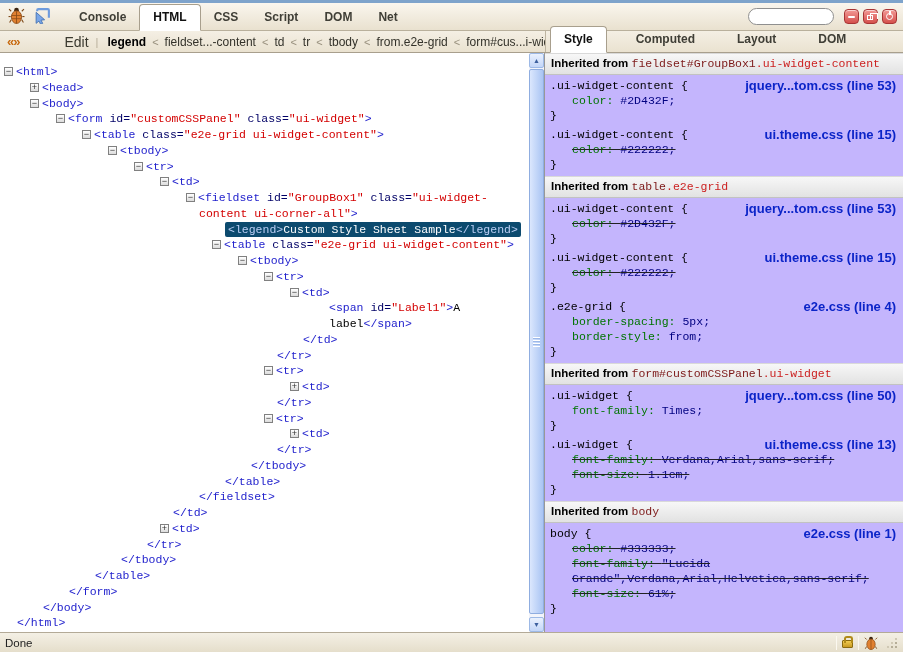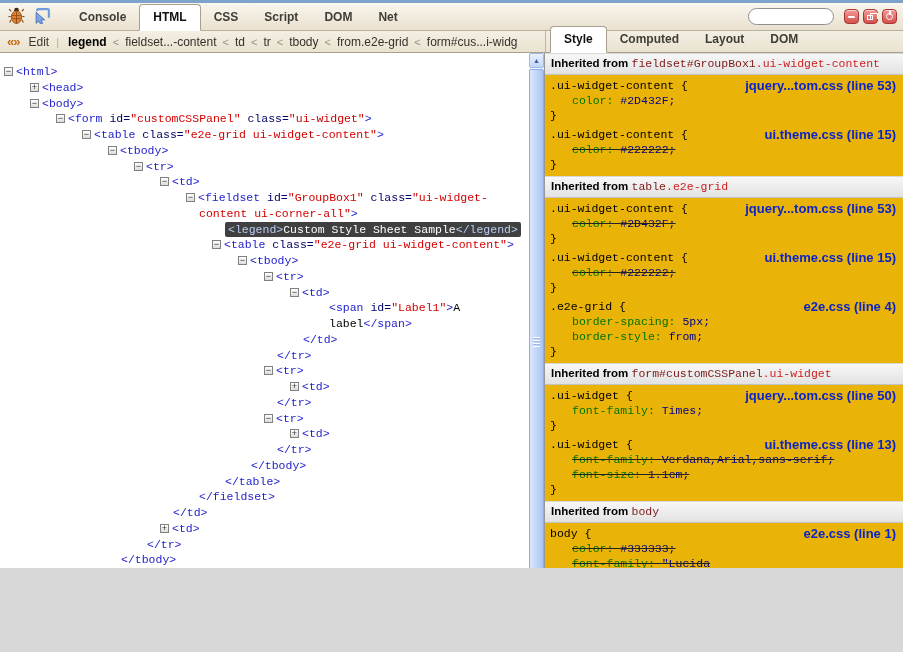--- a/index.html
+++ b/index.html
@@ -1,30 +1,30 @@
 <!DOCTYPE html>
 <html><head>
 <meta charset="utf-8">
 <style>
   * { margin:0; padding:0; box-sizing:border-box; }
   html,body { background:#d8d8d8; }
   .screen{
-    width:903px;height:568px;position:relative;overflow:hidden;background:#fff;
+    width:903px;height:652px;position:relative;overflow:hidden;background:#fff;
     font-family:"Liberation Sans",sans-serif;cursor:default;
   }
   
   .top-strip{height:3px;background:#7ea3cb;}
   .toolbar-main{
     height:28px;background:linear-gradient(#faf6ee,#e9e1cf);
     border-bottom:1px solid #b9b09c;display:flex;align-items:flex-end;padding:0 6px;
   }
   .tb-icons{display:flex;align-items:center;height:100%;gap:6px;padding-bottom:2px;}
   .icon-btn{width:20px;height:20px;display:flex;align-items:center;justify-content:center;}
   .tabs{display:flex;align-items:flex-end;height:100%;margin-left:14px;}
-  .tabs.side{margin-left:4px;}
+  .tabs.side{margin-left:4px;gap:16px;}
   .tab{
     font-weight:bold;font-size:12px;color:#3f3e36;padding:5px 13px 6px;white-space:nowrap;
   }
   .tab.active{
     background:#fff;border:1px solid #a89f8d;border-bottom:1px solid #fff;
     border-radius:4px 4px 0 0;margin-bottom:-1px;color:#111;
   }
   .tb-right{margin-left:auto;display:flex;align-items:center;gap:4px;padding-bottom:5px;}
   .search{
     width:86px;height:17px;border:1px solid #8f8f8f;border-radius:9px;
@@ -42,21 +42,21 @@
   .wb .pwr{width:7px;height:7px;border:1.5px solid #fff;border-radius:50%;position:relative;}
   .wb .pwr:before{content:"";position:absolute;top:-3px;left:2px;width:1.5px;height:4px;background:#fff;}
   
   .row2{
     height:22px;background:linear-gradient(#f4efe4,#eae2d0);
     border-bottom:1px solid #a89f8d;display:flex;align-items:stretch;
   }
   .crumb-left{width:545px;display:flex;align-items:center;overflow:hidden;flex:none;}
   .html-src-icon{color:#c76a10;font-weight:bold;font-size:13px;padding:0 9px 0 7px;letter-spacing:-1px;}
   .tb-sep{color:#b7ae9b;padding:0 7px;font-size:11px;}
-  .edit-label{font-size:12px;color:#3a392f;}
+  .edit-label{font-size:14px;color:#3a392f;margin-left:36px;}
   .breadcrumb{display:flex;align-items:center;overflow:hidden;white-space:nowrap;}
   .crumb{font-size:12px;color:#33322a;padding:0 2px;}
   .crumb.current{font-weight:bold;color:#000;text-align:right;}
   .crumb-sep{color:#99917e;font-size:11px;padding:0 4px;}
   .side-area{flex:1;border-left:1px solid #bdb4a0;display:flex;align-items:flex-end;}
   
   .main{display:flex;height:579px;}
   .left-panel{width:545px;flex:none;position:relative;background:#fff;border-right:1px solid #989898;}
   .tree{
     position:absolute;top:0;left:0;right:15px;bottom:0;overflow:hidden;
@@ -64,40 +64,40 @@
     line-height:15.75px;white-space:pre;
   }
   .trow{height:15.75px;}
   .expander{
     display:inline-block;width:9px;height:9px;border:1px solid #808080;margin-right:3px;
     background:linear-gradient(#fff,#dcdcdc);color:#333;
     font-family:"Liberation Sans",sans-serif;font-size:9px;line-height:7px;
     text-align:center;vertical-align:1px;
   }
   .tk-t{color:#2323cd;} .tk-a{color:#000066;} .tk-v{color:#d30000;} .tk-x{color:#000;}
-  .sel-box{background:#404040;border-radius:2px;padding:1px 3px;}
+  .sel-box{background:#0c4a6e;border-radius:2px;padding:1px 3px;}
   .tk-st{color:#b9cdf3;} .tk-sx{color:#fff;}
   
   .vscroll{position:absolute;top:0;right:0;width:15px;height:100%;background:#f2f4fb;}
   .vs-btn{
     position:absolute;left:0;width:15px;height:15px;text-align:center;font-size:7px;line-height:14px;
     color:#3c5f9e;background:linear-gradient(#eaf1fe,#c3d6f8);border:1px solid #9db9e6;border-radius:2px;
   }
   .vs-btn.up{top:0;} .vs-btn.down{bottom:0;}
   .vs-thumb{
     position:absolute;left:0;top:16px;width:15px;height:545px;
     background:linear-gradient(90deg,#dbe7fd,#a9c4f3);
     border:1px solid #8fade0;border-radius:2px;
   }
   .vs-grip{
     position:absolute;left:3px;top:50%;margin-top:-5px;width:7px;height:10px;
     background:repeating-linear-gradient(#fff 0 1px,#9cb8e8 1px 2px,transparent 2px 3px);
   }
   
-  .right-panel{flex:1;background:#eab308;overflow:hidden;}
+  .right-panel{flex:1;background:#c4b5fd;overflow:hidden;}
   .sec-header{
     background:linear-gradient(#f7f7f7,#e2e2e2);
     border-top:1px solid #d9d9d9;border-bottom:1px solid #c2c2c2;
     padding:2px 6px 3px;font-size:11.5px;font-weight:bold;color:#000;line-height:14px;
   }
   .h-b{font-weight:bold;}
   .h-el{font-family:"Liberation Mono",monospace;font-weight:normal;color:#7c1818;}
   .h-cls{font-family:"Liberation Mono",monospace;font-weight:normal;color:#cc2222;}
   .rule{margin:3px 5px 4px;font-family:"Liberation Mono",monospace;font-size:11.5px;line-height:15px;color:#000;}
   .rule-head{display:flex;justify-content:space-between;align-items:flex-start;}

